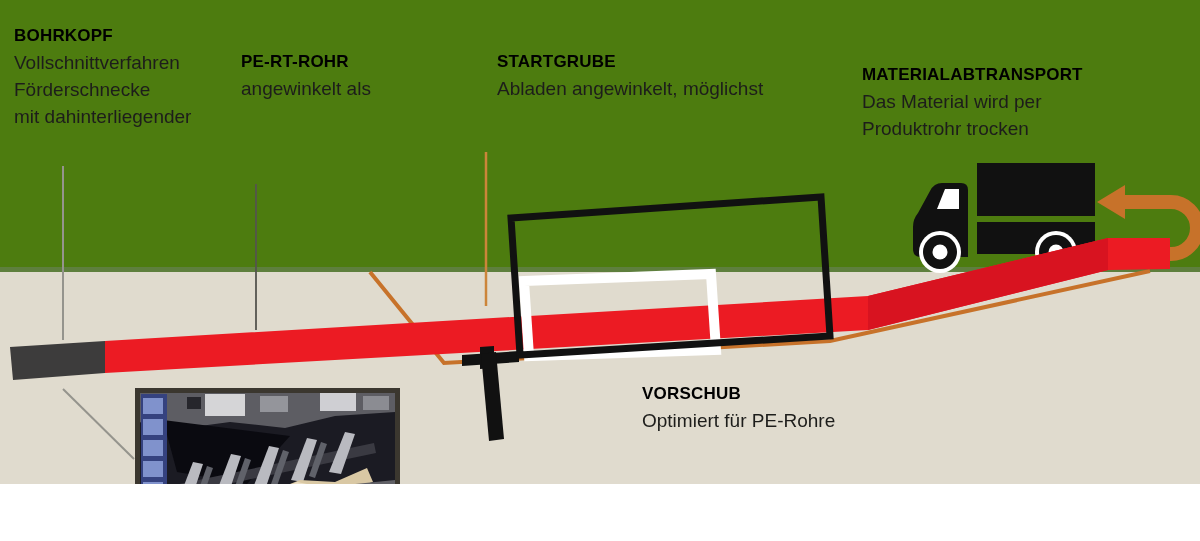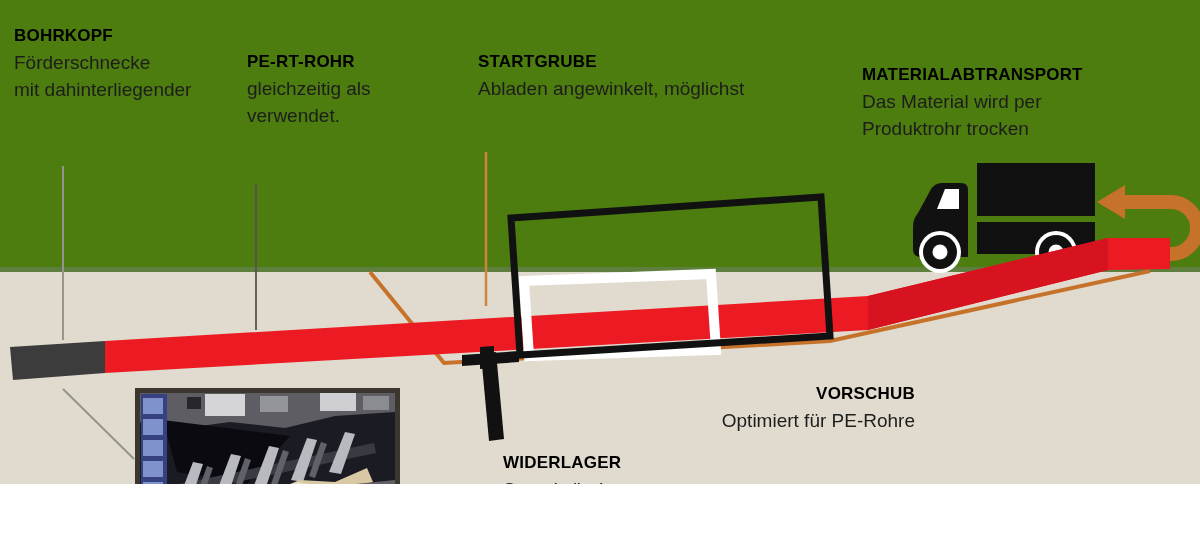--- a/index.html
+++ b/index.html
@@ -115,44 +115,40 @@
           <rect x="8" y="94" width="20" height="16"></rect>
           <rect x="8" y="115" width="20" height="16"></rect>
         </g>
       </g>
       <rect x="2.5" y="2.5" width="260" height="138" fill="none" stroke="#3b372f" stroke-width="5"></rect>
     </g>
   </svg>
 
   <div class="label" style="left:14px;top:25px;width:215px;">
     <div class="title">BOHRKOPF</div>
+    <div class="line">Vollschnittverfahren</div>
     <div class="line">Förderschnecke</div>
     <div class="line">mit dahinterliegender</div>
   </div>
 
-  <div class="label" style="left:247px;top:51px;width:175px;">
+  <div class="label" style="left:241px;top:51px;width:175px;">
     <div class="title">PE-RT-ROHR</div>
-    <div class="line">gleichzeitig als</div>
-    <div class="line">verwendet.</div>
+    <div class="line">angewinkelt als</div>
   </div>
 
-  <div class="label" style="left:478px;top:51px;width:295px;">
+  <div class="label" style="left:497px;top:51px;width:295px;">
     <div class="title">STARTGRUBE</div>
     <div class="line">Abladen angewinkelt, möglichst</div>
   </div>
 
   <div class="label" style="left:862px;top:64px;width:225px;">
     <div class="title">MATERIALABTRANSPORT</div>
     <div class="line">Das Material wird per</div>
     <div class="line">Produktrohr trocken</div>
   </div>
 
-  <div class="label" style="left:670px;top:383px;width:245px;text-align:right;">
+  <div class="label" style="left:642px;top:383px;width:245px;">
     <div class="title">VORSCHUB</div>
     <div class="line">Optimiert für PE-Rohre</div>
   </div>
 
-  <div class="label" style="left:503px;top:452px;width:225px;">
-    <div class="title">WIDERLAGER</div>
-    <div class="line">Spundwände</div>
-  </div>
 
 </div>
 
 </body></html>

